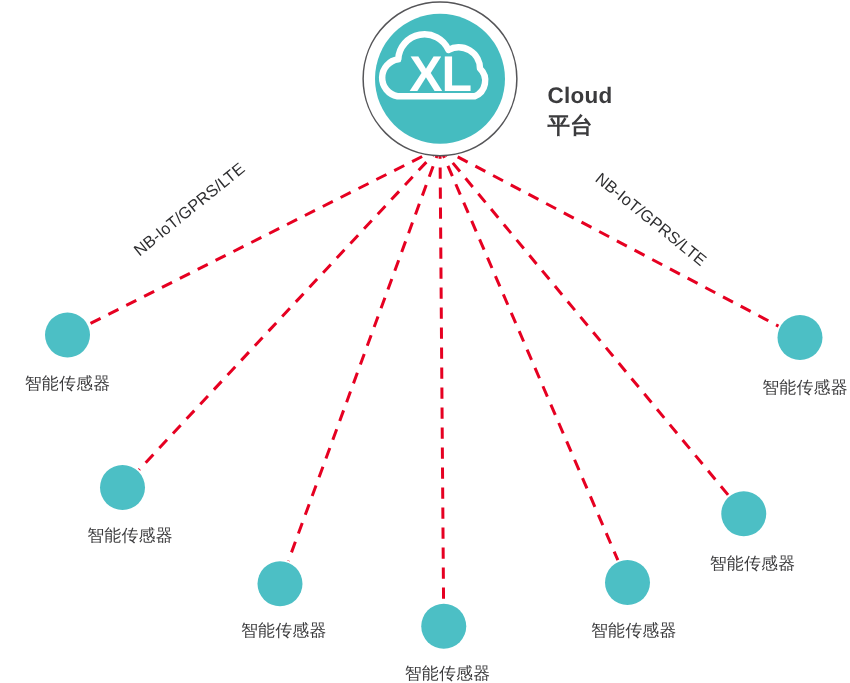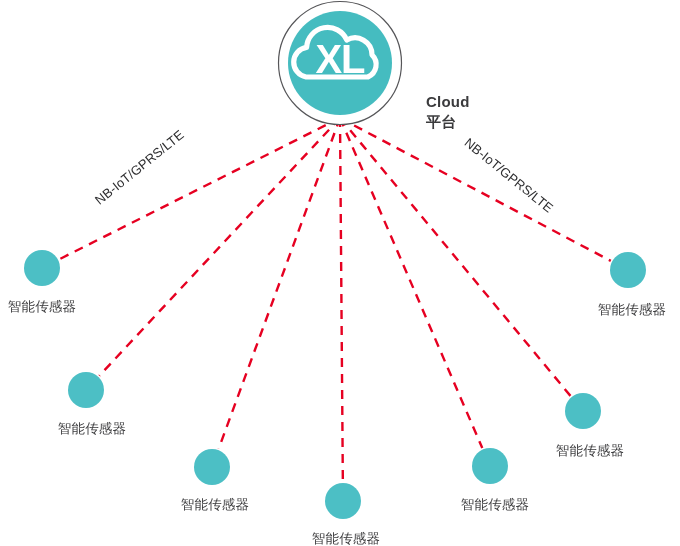--- a/index.html
+++ b/index.html
@@ -9,21 +9,21 @@
   }
   body {
     width: 680px;
     height: 546px;
     font-family: "Liberation Sans", "DejaVu Sans", sans-serif;
     overflow: hidden;
     position: relative;
   }
   #stage {
     position: absolute;
-    left: 0; top: 0;
+    left: 12px; top: 0;
     width: 655px;
     height: 546px;
     background: #ffffff;
   }
   svg#diagram {
     position: absolute;
     left: 0; top: 0;
     width: 680px;
     height: 546px;
   }
@@ -31,27 +31,26 @@
     position: absolute;
     font-size: 13.5px;
     font-weight: normal;
     color: #3b3b3d;
     white-space: nowrap;
     letter-spacing: 0.2px;
     line-height: 1.25;
   }
   .hub-label {
     position: absolute;
-    font-size: 15px;
+    font-size: 18px;
     font-weight: bold;
     color: #3b3b3d;
     white-space: nowrap;
     line-height: 1.35;
     letter-spacing: 0.2px;
-    margin-top: 28px;
   }
   .link-label {
     position: absolute;
     font-size: 13px;
     font-weight: normal;
     color: #2f2f31;
     white-space: nowrap;
     letter-spacing: 0.1px;
     transform-origin: left top;
   }

